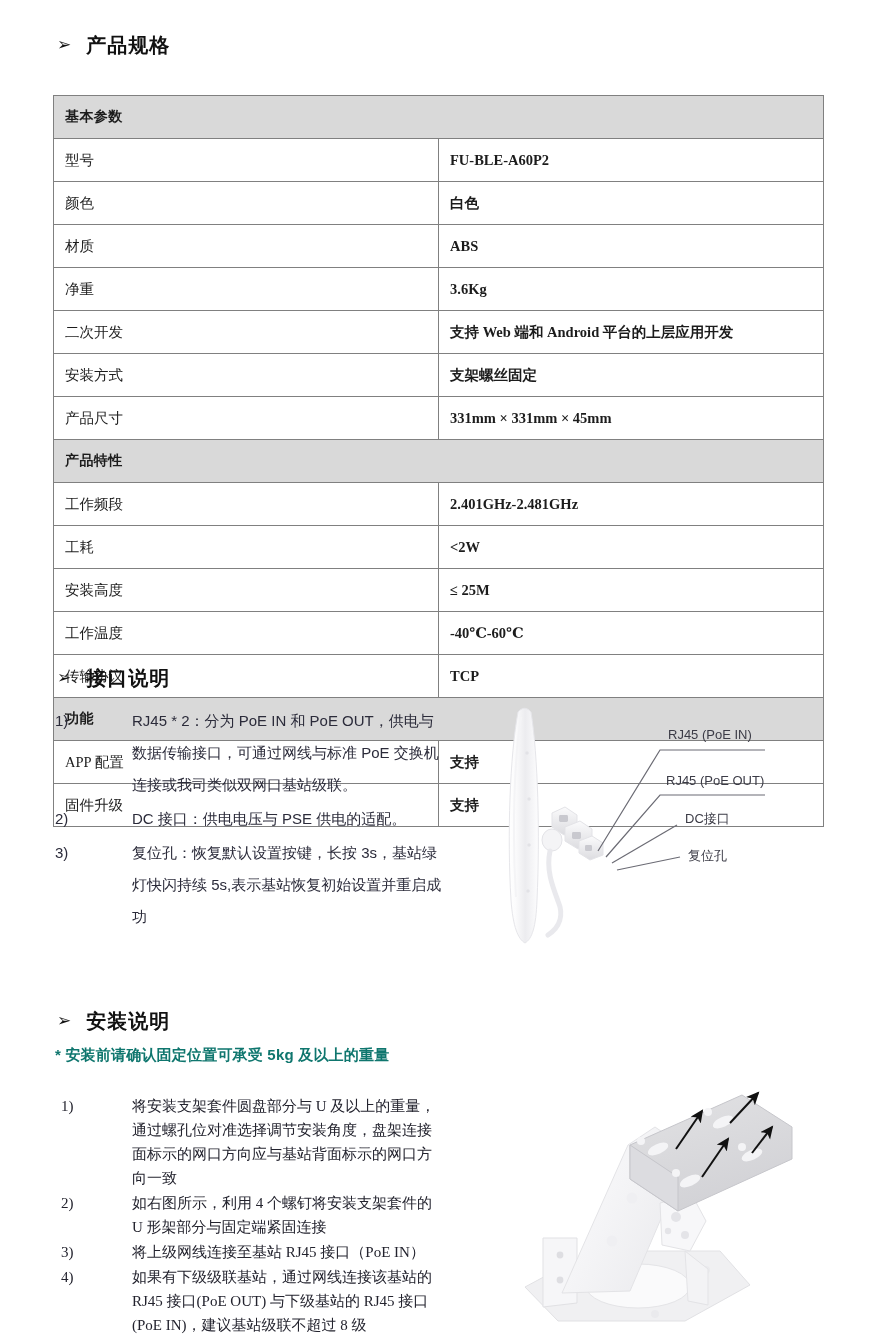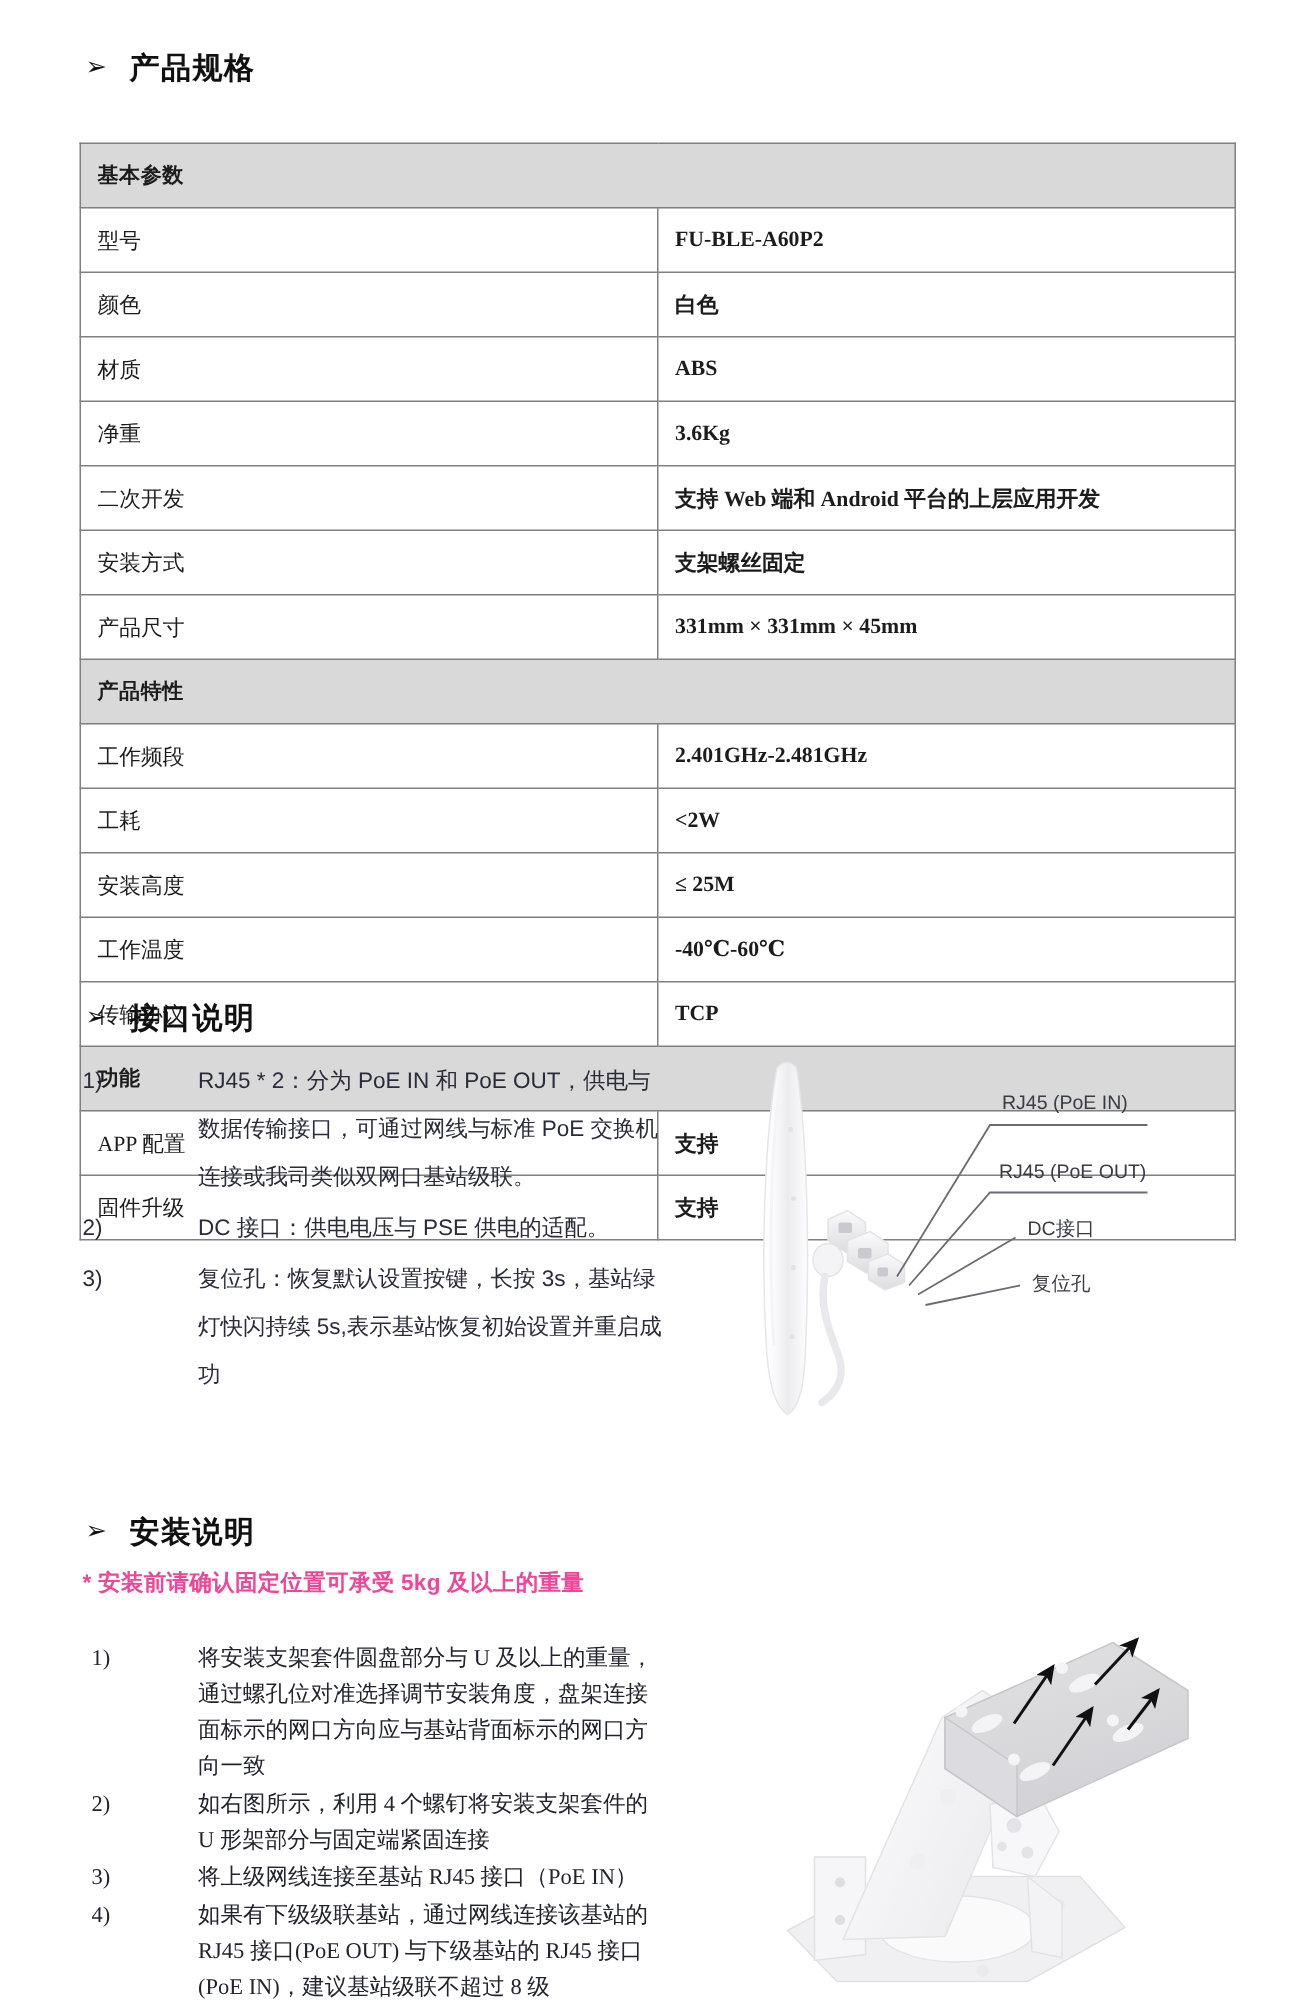--- a/index.html
+++ b/index.html
@@ -95,21 +95,21 @@
 
   
   #install-warn {
     position: absolute;
     left: 55px;
     top: 1046px;
     width: 400px;
     font-family: "Liberation Sans", "DejaVu Sans", sans-serif;
     font-weight: bold;
     font-size: 15px;
-    color: #ec4899;
+    color: #0f766e;
     letter-spacing: 0.2px;
   }
 
   
   #install-list {
     left: 55px;
     top: 1094px;
     width: 390px;
     font-size: 15px;
     color: #23232e;

